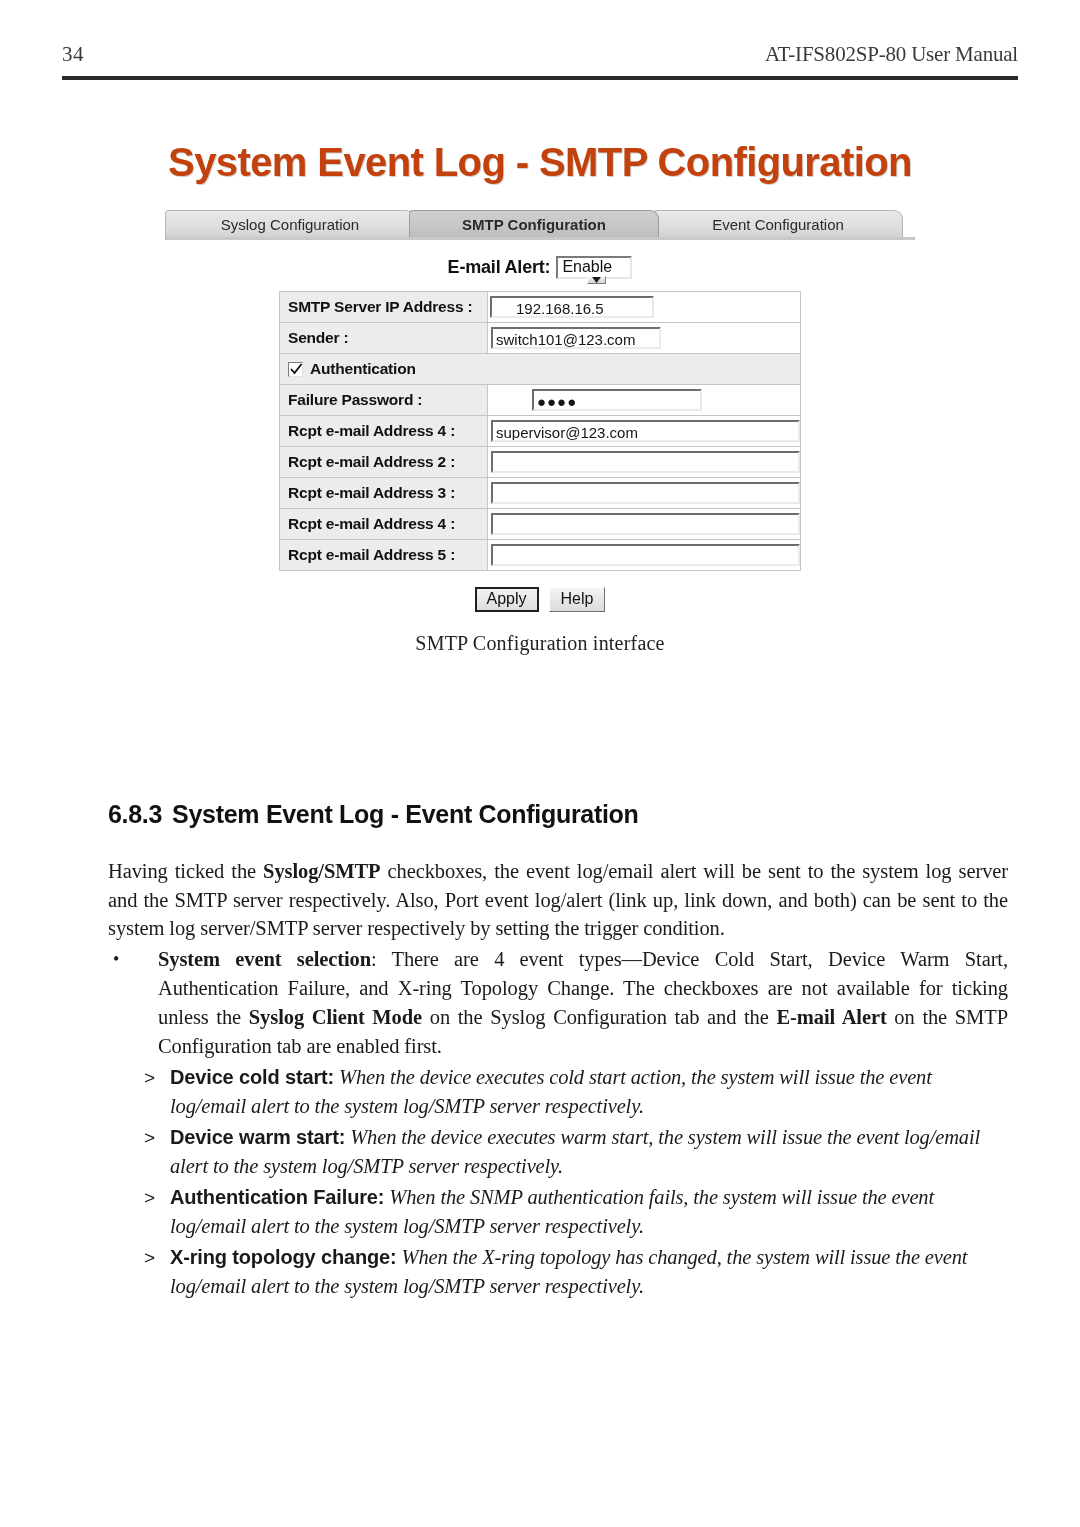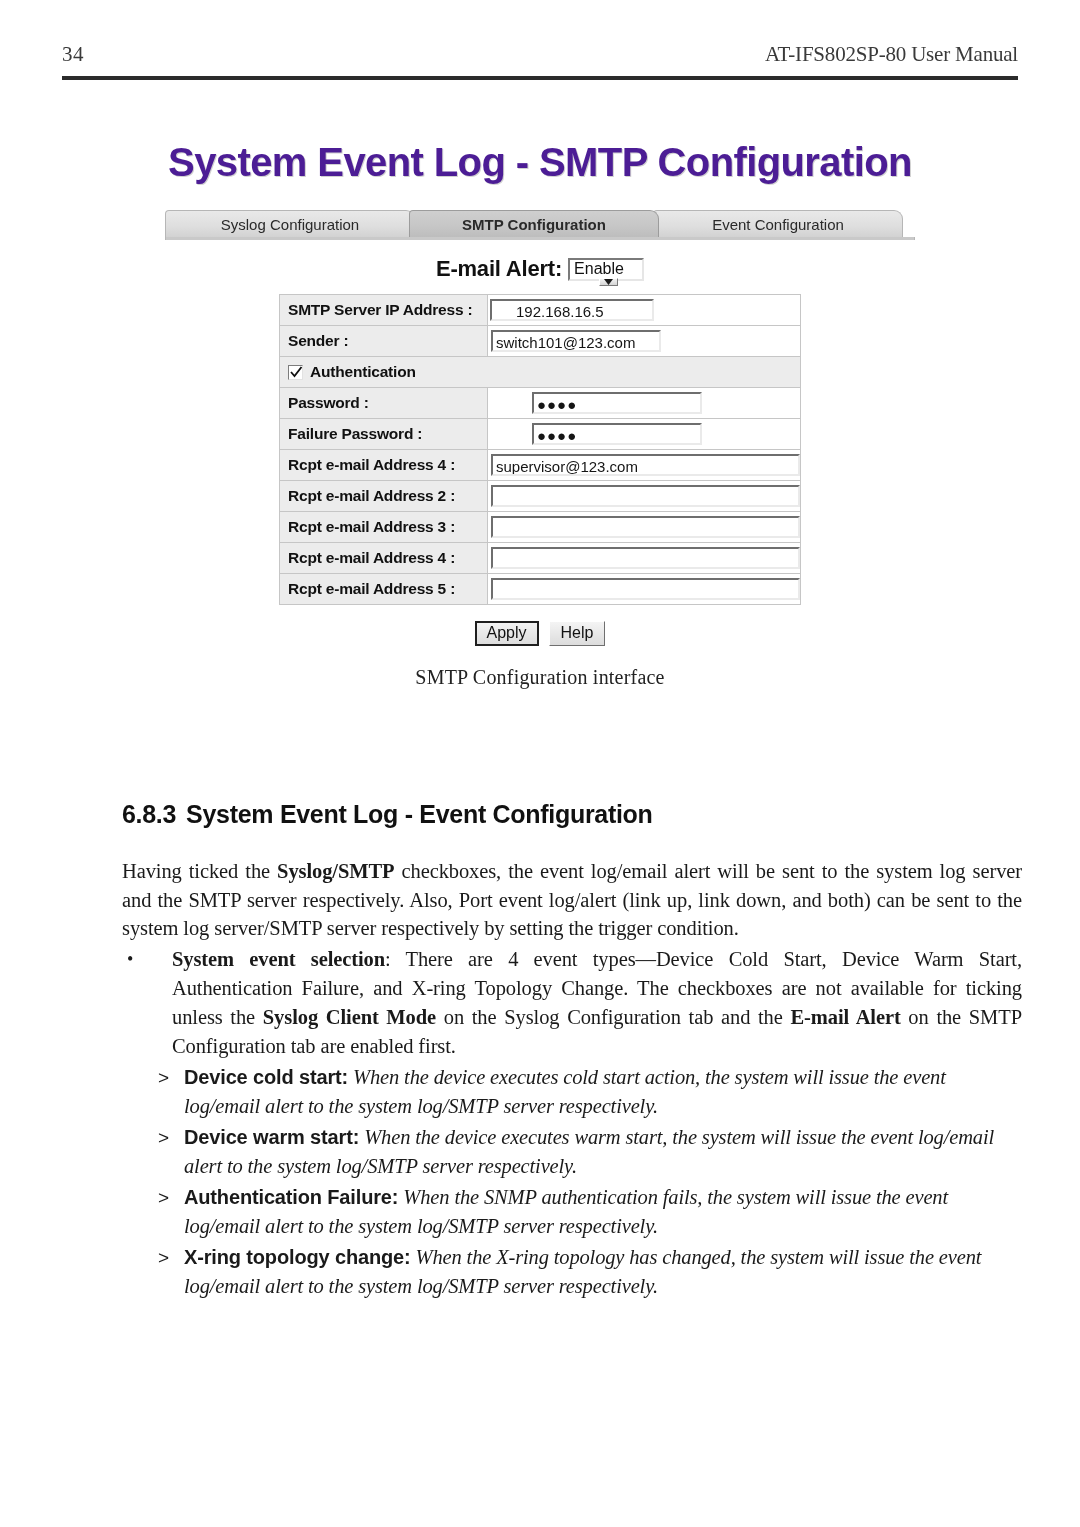--- a/index.html
+++ b/index.html
@@ -53,21 +53,21 @@
     left: 62px;
     top: 140px;
     width: 956px;
   }
   .fig-title {
     text-align: center;
     font-family: "Liberation Sans", sans-serif;
     font-weight: bold;
     font-size: 40px;
     letter-spacing: -0.6px;
-    color: #4c1d95;
+    color: #c2410c;
     margin: 0 0 22px 0;
     text-shadow: 1px 1px 0 rgba(120,120,120,0.35);
   }
 
   
   .tabs {
     position: relative;
     height: 30px;
     margin: 0 auto;
     width: 750px;
@@ -110,21 +110,21 @@
   
   .alert-row {
     margin-top: 16px;
     display: flex;
     align-items: center;
     justify-content: center;
     gap: 6px;
   }
   .alert-label {
     font-weight: bold;
-    font-size: 22px;
+    font-size: 18px;
     color: #111;
     letter-spacing: -0.2px;
   }
   .select-box {
     display: inline-flex;
     align-items: center;
     border: 2px solid;
     border-color: #7a7a7a #e6e6e6 #e6e6e6 #7a7a7a;
     background: #ffffff;
     height: 23px;
@@ -247,21 +247,21 @@
     text-align: center;
     font-size: 20px;
     font-family: "Liberation Serif", serif;
     color: #222;
     letter-spacing: 0.2px;
   }
 
   
   .content {
     position: absolute;
-    left: 122px;
+    left: 108px;
     top: 800px;
     width: 900px;
     font-family: "Liberation Serif", serif;
     color: #1a1a1a;
   }
   h2.section-heading {
     font-family: "Liberation Sans", sans-serif;
     font-size: 25px;
     font-weight: bold;
     margin: 0 0 28px 0;
@@ -370,26 +370,20 @@
     <tr class="auth-row">
       <td colspan="2">
         <span class="auth-wrap">
           <span class="cbx">
             <svg width="13" height="13" viewBox="0 0 13 13">
                   <polyline points="1,6 4.5,10 11.5,1" fill="none" stroke="#101010" stroke-width="1.8"></polyline>
                 </svg>
           </span>
           <span class="auth-text">Authentication</span>
         </span>
-      </td>
-    </tr>
-    <tr>
-      <td class="lbl w2">Password :</td>
-      <td class="val">
-        <span class="txt auth dots">●●●●</span>
       </td>
     </tr>
     <tr>
       <td class="lbl w2">Failure Password :</td>
       <td class="val">
         <span class="txt auth dots">●●●●</span>
       </td>
     </tr>
     <tr>
       <td class="lbl w1">Rcpt e-mail Address 4 :</td>

